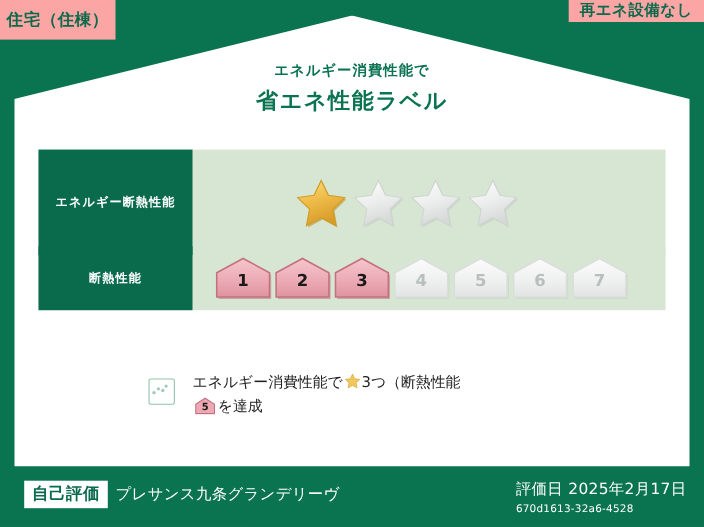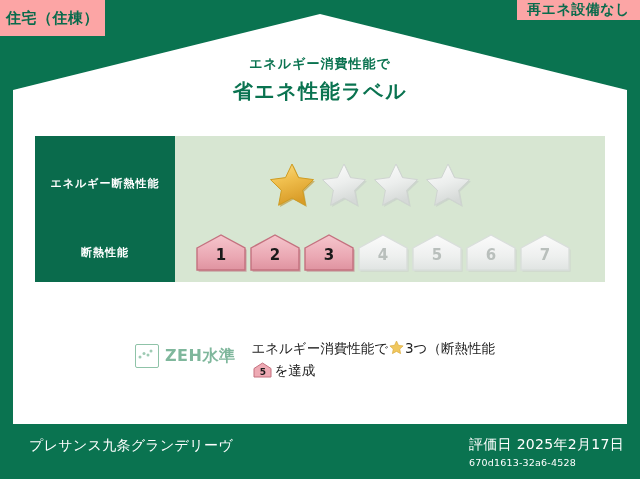--- a/index.html
+++ b/index.html
@@ -268,37 +268,37 @@
   <div id="desc">
     <div id="zeh">
       <span id="zeh-icon">
         <svg width="19" height="19" viewBox="0 0 19 19">
           <circle cx="4" cy="12" r="1.5" fill="#9fcbb4"></circle>
           <circle cx="8" cy="8.5" r="1.5" fill="#9fcbb4"></circle>
           <circle cx="12" cy="10" r="1.5" fill="#9fcbb4"></circle>
           <circle cx="15" cy="6" r="1.5" fill="#9fcbb4"></circle>
         </svg>
       </span>
-      <span id="zeh-text">ZEH水準</span>
     </div>
     <div id="desc-text">
       <div>
         <span>エネルギー消費性能で</span><span class="inline-star"><svg width="15" height="15" viewBox="0 0 24 24">
               <polygon points="12,1.6 15.2,8.5 22.6,9.4 17.2,14.5 18.6,21.8 12,18.2 5.4,21.8 6.8,14.5 1.4,9.4 8.8,8.5" fill="#f0c75e" stroke="#d9a93a" stroke-width="1"></polygon>
             </svg></span><span>3つ（断熱性能</span>
       </div>
       <div>
         <span class="inline-house"><svg width="19" height="16" viewBox="0 0 19 16">
               <polygon points="1,6.5 9.5,1 18,6.5 18,15 1,15" fill="#eeaab4" stroke="#c4717f" stroke-width="1"></polygon>
             </svg><span>5</span></span><span>を達成</span>
       </div>
     </div>
   </div>
 
   <div id="footer-left">
+    <span id="self-eval">自己評価</span>
     <span id="bldg-name">プレサンス九条グランデリーヴ</span>
   </div>
   <div id="footer-right">
     <div id="eval-date">評価日 2025年2月17日</div>
     <div id="eval-id">670d1613-32a6-4528</div>
   </div>
 
 </div>
 
 </body></html>

